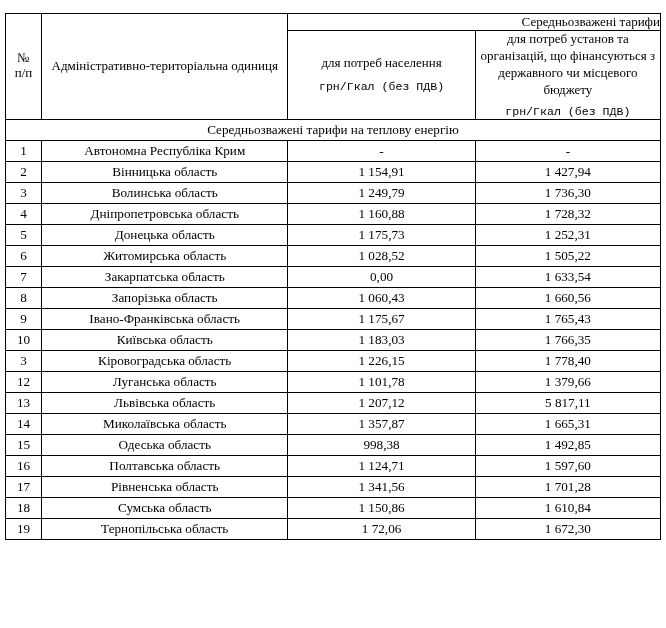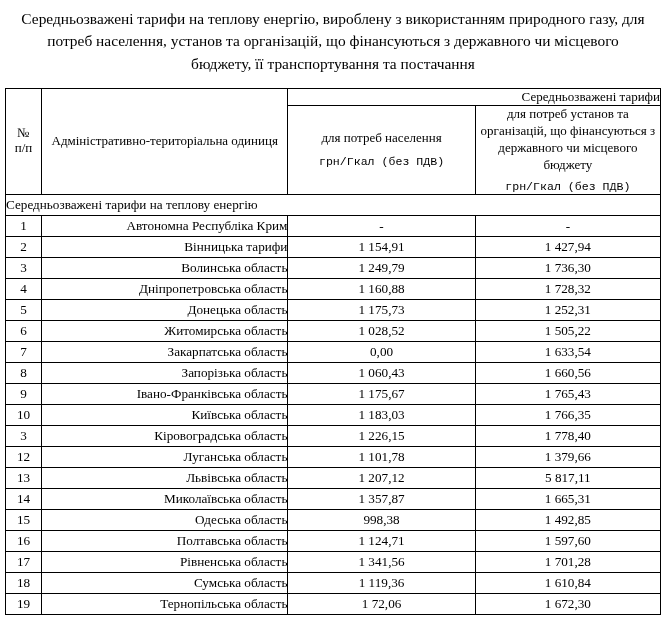--- a/index.html
+++ b/index.html
@@ -71,45 +71,44 @@
   .th-sub .units {
     font-size: 11.6px;
     display: block;
     margin-top: 5px;
     font-family: Liberation Mono, monospace;
   }
   .th-sub-pop .units {
     margin-top: 7px;
   }
   .section-row td {
-    text-align: left;
+    text-align: center;
     font-size: 13.4px;
     padding: 2px 0 3px 0;
   }
   tbody.data td {
     height: 20px;
     font-size: 13.2px;
   }
   td.c-num {
     text-align: center;
   }
   td.c-name {
     padding-left: 6px;
-    text-align: right;
+    text-align: center;
   }
   td.c-val {
     text-align: center;
   }
 </style>
 </head>
 <body>
 
 <div id="page">
 
-  <div class="doc-title">Середньозважені тарифи на теплову енергію, вироблену з використанням природного газу, для потреб населення, установ та організацій, що фінансуються з державного чи місцевого бюджету, її транспортування та постачання</div>
 
   <table class="main">
     <colgroup>
       <col class="col-num">
       <col class="col-unit">
       <col class="col-pop">
       <col class="col-org">
     </colgroup>
     <thead>
       <tr>
@@ -136,21 +135,21 @@
         <td colspan="4">Середньозважені тарифи на теплову енергію</td>
       </tr>
     <tr>
           <td class="c-num">1</td>
           <td class="c-name">Автономна Республіка Крим</td>
           <td class="c-val">-</td>
           <td class="c-val">-</td>
         </tr>
         <tr>
           <td class="c-num">2</td>
-          <td class="c-name">Вінницька тарифи</td>
+          <td class="c-name">Вінницька область</td>
           <td class="c-val">1 154,91</td>
           <td class="c-val">1 427,94</td>
         </tr>
         <tr>
           <td class="c-num">3</td>
           <td class="c-name">Волинська область</td>
           <td class="c-val">1 249,79</td>
           <td class="c-val">1 736,30</td>
         </tr>
         <tr>
@@ -233,21 +232,21 @@
         </tr>
         <tr>
           <td class="c-num">17</td>
           <td class="c-name">Рівненська область</td>
           <td class="c-val">1 341,56</td>
           <td class="c-val">1 701,28</td>
         </tr>
         <tr>
           <td class="c-num">18</td>
           <td class="c-name">Сумська область</td>
-          <td class="c-val">1 119,36</td>
+          <td class="c-val">1 150,86</td>
           <td class="c-val">1 610,84</td>
         </tr>
         <tr>
           <td class="c-num">19</td>
           <td class="c-name">Тернопільська область</td>
           <td class="c-val">1 72,06</td>
           <td class="c-val">1 672,30</td>
         </tr>
       </tbody>
   </table>

